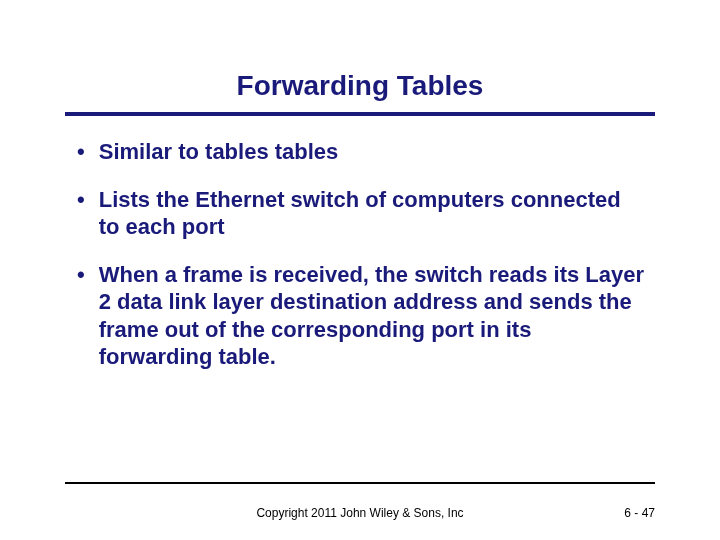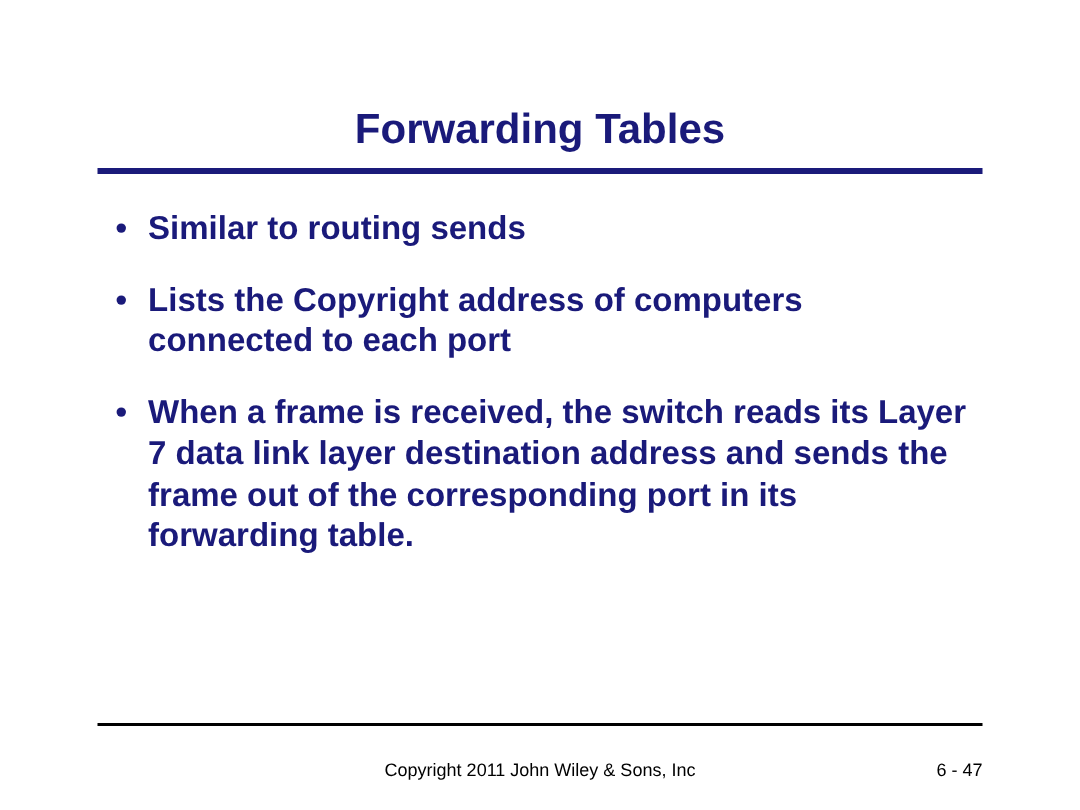--- a/index.html
+++ b/index.html
@@ -82,29 +82,29 @@
   </style>
 </head>
 <body>
 
 <div class="slide">
   <div class="title">Forwarding Tables</div>
   <hr class="title-rule">
   <div class="content">
     <div class="bullet">
       <span class="dot">•</span>
-      <span class="text">Similar to routing sends</span>
+      <span class="text">Similar to tables tables</span>
     </div>
     <div class="bullet">
       <span class="dot">•</span>
-      <span class="text">Lists the Copyright address of computers connected to each port</span>
+      <span class="text">Lists the Ethernet switch of computers connected to each port</span>
     </div>
     <div class="bullet">
       <span class="dot">•</span>
-      <span class="text">When a frame is received, the switch reads its Layer 7 data link layer destination address and sends the frame out of the corresponding port in its forwarding table.</span>
+      <span class="text">When a frame is received, the switch reads its Layer 2 data link layer destination address and sends the frame out of the corresponding port in its forwarding table.</span>
     </div>
   </div>
   <hr class="footer-rule">
   <div class="footer">
     <span class="copyright">Copyright 2011 John Wiley &amp; Sons, Inc</span>
     <span class="pagenum">6 - 47</span>
   </div>
 </div>
 
 </body></html>

